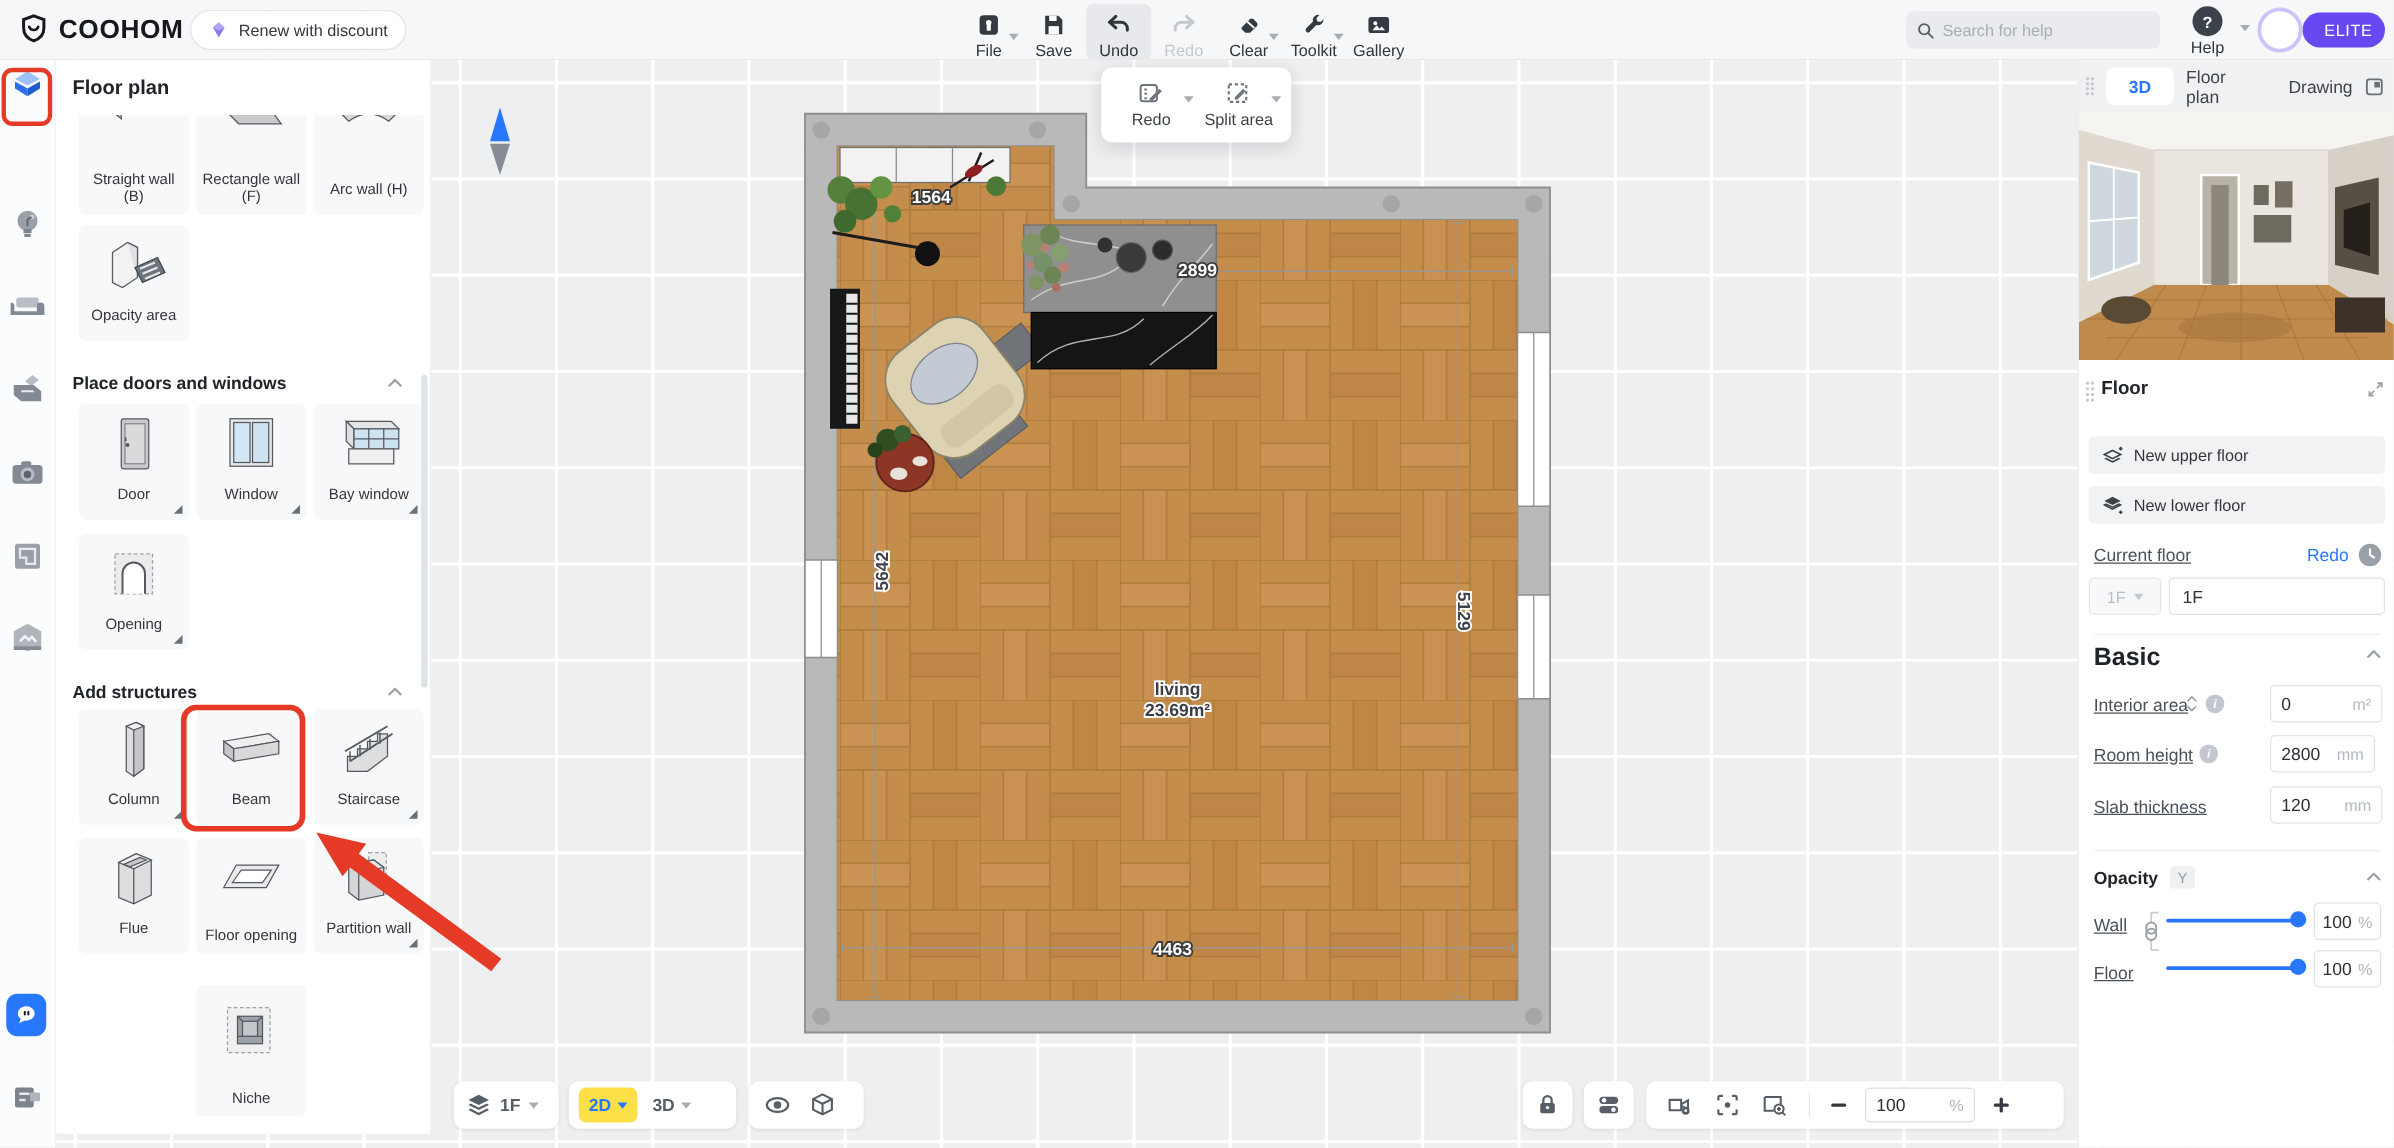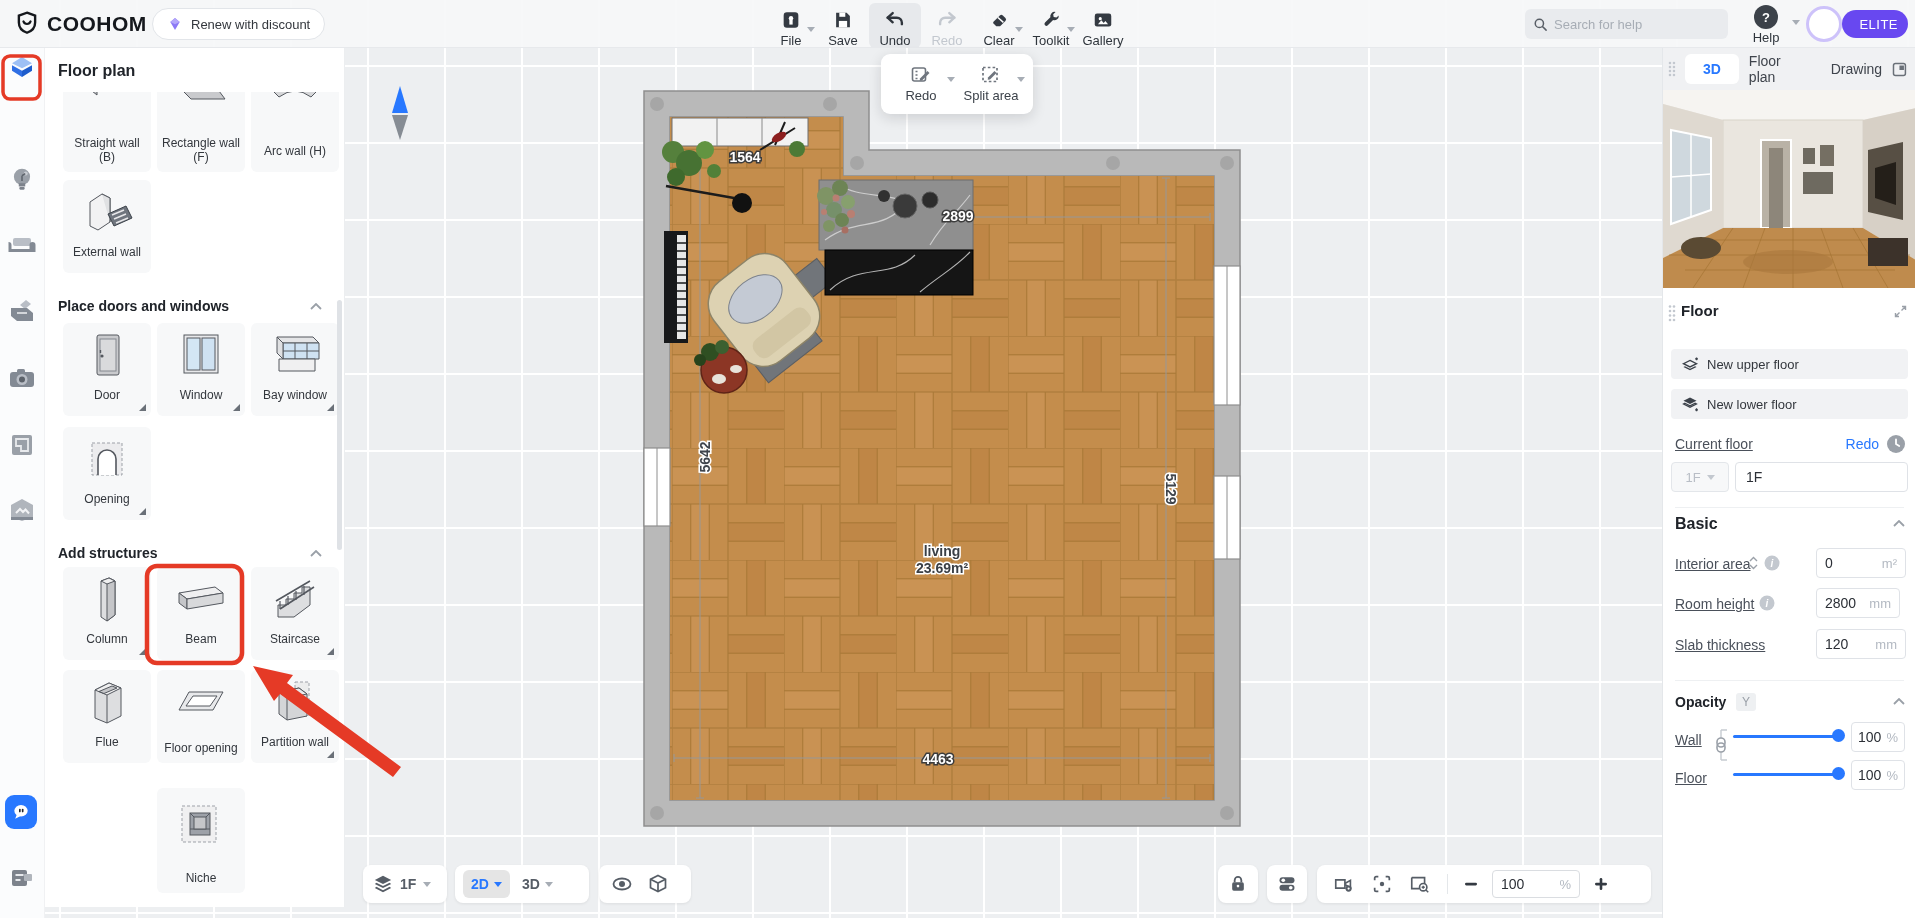--- a/index.html
+++ b/index.html
@@ -66,21 +66,21 @@
   .plan-svg { position:absolute; left:345px; top:48px; z-index:1; }
   .popup { position:absolute; left:881px; top:54px; width:152px; height:60px; background:#fff; border-radius:9px;
     box-shadow:0 4px 14px rgba(20,24,31,.14); z-index:40; display:flex; align-items:center; padding:0 10px; gap:10px;}
   .pop-item { position:relative; width:60px; display:flex; flex-direction:column; align-items:center; gap:3px;
     font-size:13px; color:#3c424a; cursor:pointer; }
   .pop-item .caret { position:absolute; right:-4px; top:12px; }
   
   .pill { position:absolute; top:865px; height:38px; background:#fff; border-radius:8px;
     box-shadow:0 1px 3px rgba(20,24,31,.08); display:flex; align-items:center; z-index:10; }
   .pill .sep { width:1px; height:20px; background:#e4e7ea; margin:0 6px; }
-  .chip2d { background:#e5e5e5; color:#2878ff; font-weight:bold; font-size:14px; border-radius:6px;
+  .chip2d { background:#fde047; color:#2878ff; font-weight:bold; font-size:14px; border-radius:6px;
     height:28px; display:flex; align-items:center; padding:0 8px; gap:5px; cursor:pointer; }
   .chip2d .caret { border-top-color:#2878ff; }
   .lbl3d { font-weight:bold; font-size:14px; color:#565d66; display:flex; align-items:center; gap:5px;
     margin-left:12px; cursor:pointer; }
   .pillbtn { display:flex; align-items:center; justify-content:center; width:34px; height:34px; cursor:pointer; }
   .zoominput { width:88px; height:28px; border:1px solid #dadde1; border-radius:4px; display:flex; align-items:center;
     padding:0 8px; gap:4px; margin:0 4px; }
   .zoominput input { width:46px; border:none; outline:none; font-size:14px; color:#2b2f36; font-family:"Liberation Sans",sans-serif;}
   .zoominput .unit { margin-left:auto; color:#b3b9c2; font-size:13px; }
   .fl-pill-lbl { font-weight:bold; font-size:14px; color:#565d66; }
@@ -458,21 +458,21 @@
     <div class="clabel mid">Arc wall (H)</div>
   </div>
 
   <div class="card" style="left:18px;top:132px">
     <svg class="cicon" width="54" height="48" viewBox="0 0 54 48">
       <path d="M10 14 L22 6 L30 10 L30 34 L18 42 L10 38 Z" fill="#f2f2f3" stroke="#54585f"></path>
       <path d="M22 6 L30 10 L30 34" fill="#e0e1e3" stroke="#54585f"></path>
       <path d="M28 26 L46 18 L52 30 L34 38 Z" fill="#6f757e" stroke="#3c424a"></path>
       <path d="M32 27 L44 22 M34 31 L46 26 M36 35 L48 30" stroke="#e8e8ea" stroke-width="1.6"></path>
     </svg>
-    <div class="clabel mid">External wall</div>
+    <div class="clabel mid">Opacity area</div>
   </div>
 
   <div class="sec-head" style="top:250px">Place doors and windows</div>
   <svg class="sec-chev" style="top:255px" viewBox="0 0 12 7">
       <path d="M1 6 L6 1 L11 6" fill="none" stroke="#9aa0a8" stroke-width="1.8"></path>
     </svg>
 
   <div class="card" style="left:18px;top:275px">
     <svg class="cicon" width="44" height="48" viewBox="0 0 44 48">
       <rect x="12" y="4" width="22" height="40" rx="2" fill="#c9cacd" stroke="#54585f"></rect>
@@ -768,21 +768,21 @@
 
   <div class="fsel" style="top:414px">
     <span>1F</span>
     <span class="caret" style="border-top-color:#c3c8cf"></span>
   </div>
   <div class="fname" style="top:414px">
     <span>1F</span>
   </div>
 
   <div class="rdivider" style="top:459px"></div>
-  <div class="rhead" style="top:467px;font-size:16px">Basic</div>
+  <div class="rhead" style="top:467px;font-size:20px">Basic</div>
   <svg class="sec-chev" style="position:absolute;right:10px;top:472px;width:12px;height:7px" viewBox="0 0 12 7">
       <path d="M1 6 L6 1 L11 6" fill="none" stroke="#9aa0a8" stroke-width="1.8"></path>
     </svg>
 
   <div class="rlabel" style="top:508px">Interior area</div>
   <svg width="9" height="14" viewBox="0 0 9 14" style="position:absolute;left:86px;top:508px">
     <path d="M1 5 L4.5 1.5 L8 5" fill="none" stroke="#9aa0a8" stroke-width="1.4"></path>
       <path d="M1 9 L4.5 12.5 L8 9" fill="none" stroke="#9aa0a8" stroke-width="1.4"></path>
   </svg>
   <svg width="16" height="16" viewBox="0 0 16 16" style="position:absolute;left:101px;top:507px">

